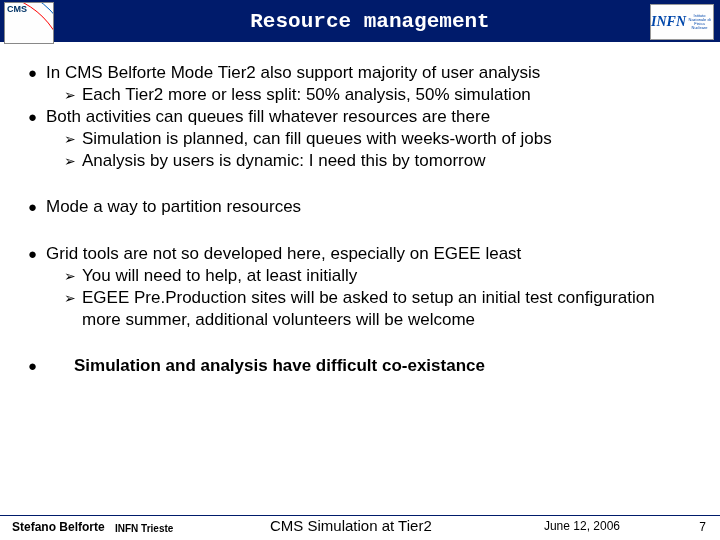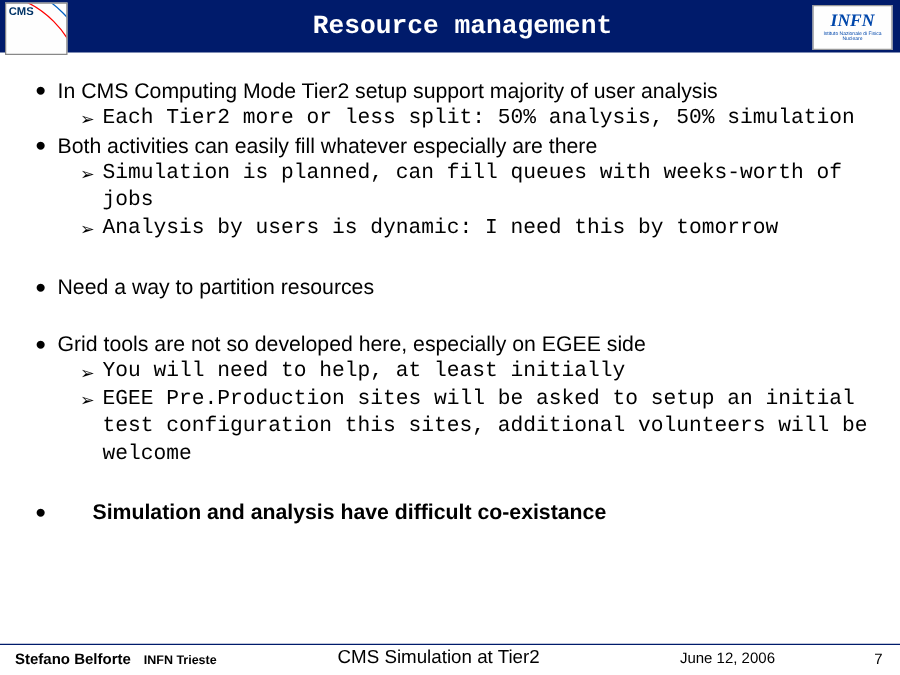--- a/index.html
+++ b/index.html
@@ -48,21 +48,21 @@
     font-family: Arial, sans-serif;
     color: #003366;
     font-weight: bold;
   }
   .logo-right {
     position: absolute;
     top: 4px; right: 6px;
     width: 62px; height: 34px;
     background: #fefefe;
     display: flex;
-    flex-direction: column;
+    flex-direction: row;
     align-items: center;
     justify-content: center;
     border: 1px solid #999;
   }
   .logo-right .infn {
     font-family: Georgia, serif;
     font-style: italic;
     font-weight: bold;
     font-size: 14px;
     color: #0047ab;
@@ -108,21 +108,20 @@
     margin-left: 36px;
     margin-bottom: 0px;
   }
   .bullet-l2 .marker {
     flex: 0 0 18px;
     font-size: 14px;
     line-height: 22px;
   }
   .bullet-l2 .text {
     flex: 1;
-    font-family: Liberation Mono, monospace;
   }
   .bold { font-weight: bold; margin-left: 28px; }
   .footer {
     position: absolute;
     bottom: 0; left: 0;
     width: 720px;
     height: 28px;
     display: flex;
     align-items: center;
     font-family: Arial, Helvetica, sans-serif;
@@ -177,59 +176,59 @@
     <div class="infn">INFN</div>
     <div class="sub">Istituto Nazionale di Fisica Nucleare</div>
   </div>
 </div>
 
 <div class="content">
 
   <div class="group">
     <div class="bullet-l1">
       <span class="marker disc">●</span>
-      <span class="text">In CMS Computing Mode Tier2 setup  support majority of user analysis</span>
+      <span class="text">In CMS Belforte Mode Tier2 also  support majority of user analysis</span>
     </div>
     <div class="bullet-l2">
       <span class="marker arrow">➢</span>
       <span class="text">Each Tier2 more or less split: 50% analysis, 50% simulation</span>
     </div>
     <div class="bullet-l1">
       <span class="marker disc">●</span>
-      <span class="text">Both activities can easily fill whatever especially are there</span>
+      <span class="text">Both activities can queues fill whatever resources are there</span>
     </div>
     <div class="bullet-l2">
       <span class="marker arrow">➢</span>
       <span class="text">Simulation is planned, can fill queues with  weeks-worth of jobs</span>
     </div>
     <div class="bullet-l2">
       <span class="marker arrow">➢</span>
       <span class="text">Analysis by users is dynamic: I need this by tomorrow</span>
     </div>
   </div>
 
   <div class="group">
     <div class="bullet-l1">
       <span class="marker disc">●</span>
-      <span class="text">Need a way to partition resources</span>
-    </div>
-  </div>
-
-  <div class="group">
-    <div class="bullet-l1">
-      <span class="marker disc">●</span>
-      <span class="text">Grid tools are not so developed here, especially on EGEE side</span>
+      <span class="text">Mode a way to partition resources</span>
+    </div>
+  </div>
+
+  <div class="group">
+    <div class="bullet-l1">
+      <span class="marker disc">●</span>
+      <span class="text">Grid tools are not so developed here, especially on EGEE least</span>
     </div>
     <div class="bullet-l2">
       <span class="marker arrow">➢</span>
       <span class="text">You will need to help, at least initially</span>
     </div>
     <div class="bullet-l2">
       <span class="marker arrow">➢</span>
-      <span class="text">EGEE Pre.Production sites will be asked to setup an initial test configuration this sites, additional volunteers will be welcome</span>
+      <span class="text">EGEE Pre.Production sites will be asked to setup an initial test configuration more summer, additional volunteers will be welcome</span>
     </div>
   </div>
 
   <div class="group">
     <div class="bullet-l1">
       <span class="marker disc">●</span>
       <span class="text bold">Simulation and analysis have difficult co-existance</span>
     </div>
   </div>
 

